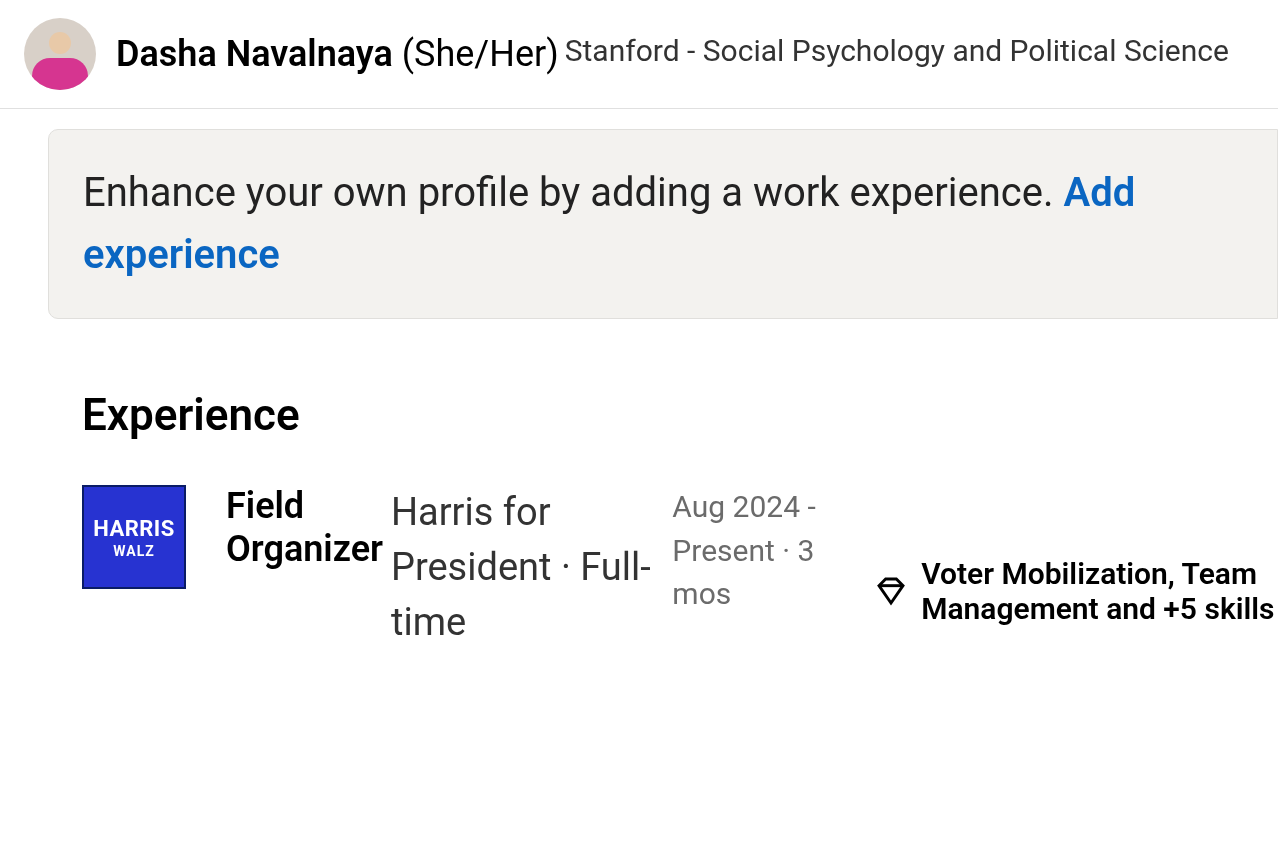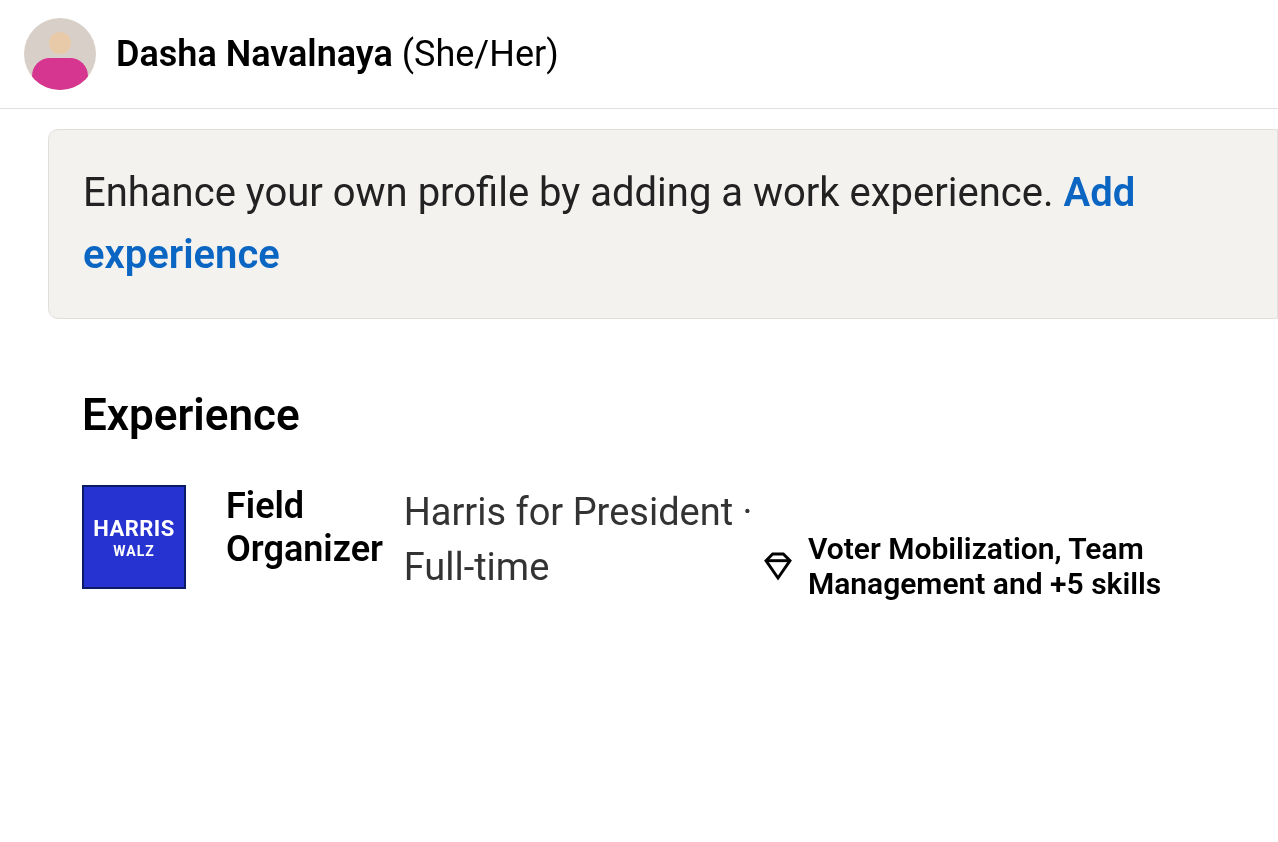--- a/index.html
+++ b/index.html
@@ -122,39 +122,41 @@
 <div class="header-bar">
   <div class="avatar">
     <div class="avatar-body"></div>
     <div class="avatar-figure"></div>
   </div>
   <div class="header-text">
     <div class="name-line">
       <span class="name-strong">Dasha Navalnaya</span>
       <span class="pronouns">(She/Her)</span>
     </div>
+    <div class="subtitle">Stanford - Social Psychology and Political Science</div>
   </div>
 </div>
 
 <div class="content-area">
 
   <div class="promo-box">
     <span>Enhance your own profile by adding a work experience. </span><span class="promo-link">Add experience</span>
   </div>
 
   <h2 class="section-title">Experience</h2>
 
   <div class="experience-item">
     <div class="company-logo">
       <div class="line1">HARRIS</div>
       <div class="line2">WALZ</div>
     </div>
     <div class="exp-details">
       <div class="job-title">Field Organizer</div>
       <div class="job-meta">Harris for President · Full-time</div>
+      <div class="job-faded">Aug 2024 - Present · 3 mos</div>
       <div class="skills-row">
         <svg class="diamond-icon" viewBox="0 0 24 24" fill="none" stroke="#000" stroke-width="2.2">
           <path d="M3 8 L8 3 L16 3 L21 8 L12 21 Z" fill="none"></path>
           <path d="M3 8 L21 8"></path>
         </svg>
         <span>Voter Mobilization, Team Management and +5 skills</span>
       </div>
     </div>
   </div>
 

